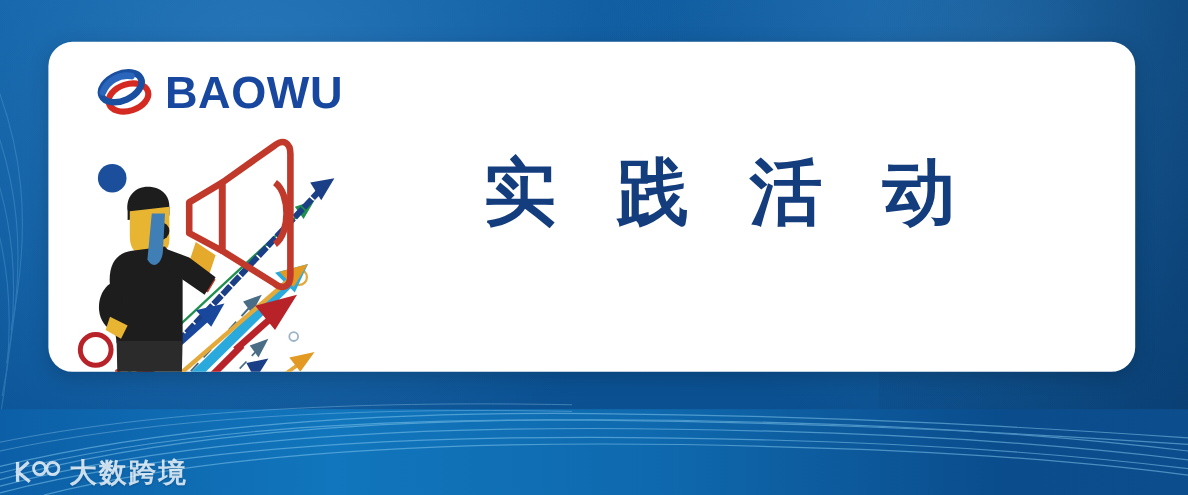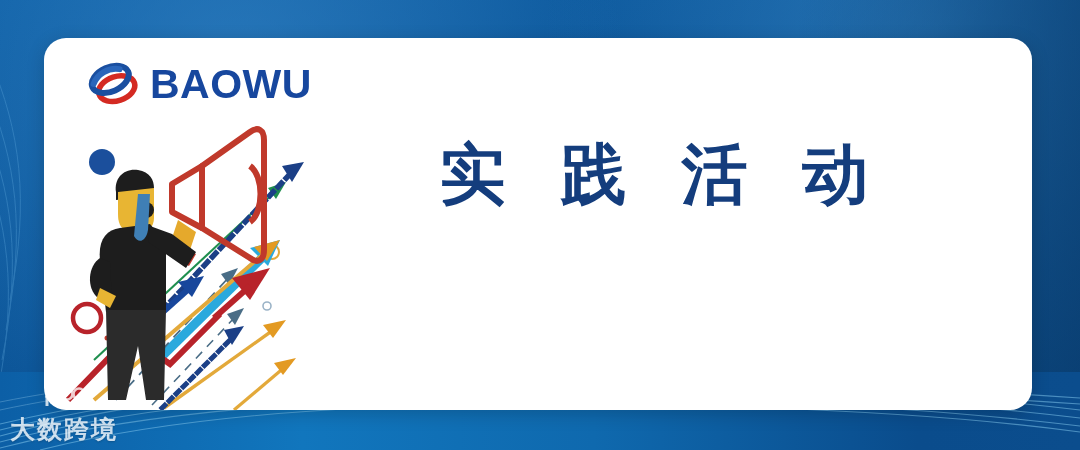--- a/index.html
+++ b/index.html
@@ -24,21 +24,21 @@
     background:linear-gradient(100deg,rgba(9,58,106,0) 0%,rgba(9,58,106,.75) 100%);
   }
   .bg-bottomband{
     position:absolute;left:0;right:0;bottom:0;height:78px;
     background:linear-gradient(90deg,#0c5fa6 0%,#1176bd 28%,#0f69ae 55%,#0a4c8c 85%,#0b4d8d 100%);
   }
   .wave-wrap{position:absolute;left:0;bottom:0;width:100%;height:110px;opacity:.55;}
   .side-lines{position:absolute;left:0;top:0;width:60px;height:100%;opacity:.35;}
   
   .card{
-    position:absolute;left:44px;top:38px;width:988px;height:372px;
+    position:absolute;left:44px;top:38px;width:988px;height:300px;
     background:#ffffff;border-radius:22px;overflow:hidden;
     box-shadow:0 4px 18px rgba(0,0,0,.18);
   }
   
   .logo{position:absolute;left:44px;top:22px;display:flex;align-items:center;gap:10px;}
   .logo-mark{width:52px;height:48px;flex:none;}
   .logo-word{
     font-size:41px;font-weight:bold;letter-spacing:.5px;
     color:#17479e;font-family:"Liberation Sans",sans-serif;line-height:1;
   }
@@ -57,21 +57,20 @@
   .headline-sub{
     font-size:66px;font-weight:bold;color:#143d7d;line-height:1;
     white-space:nowrap;letter-spacing:16px;text-indent:16px;
     font-family:"DejaVu Sans","Liberation Sans",sans-serif;
     margin-top:48px;
   }
   
   .watermark{
     position:absolute;left:10px;bottom:8px;display:flex;align-items:center;gap:7px;
     opacity:.78;
-    flex-direction:column;
   }
   .wm-mark{width:46px;height:26px;flex:none;}
   .wm-text{
     font-size:25px;font-weight:bold;color:#ffffff;letter-spacing:2px;
     font-family:"DejaVu Sans","Liberation Sans",sans-serif;line-height:1;
     text-shadow:0 1px 2px rgba(0,0,0,.25);
   }
 </style>
 </head>
 <body>

